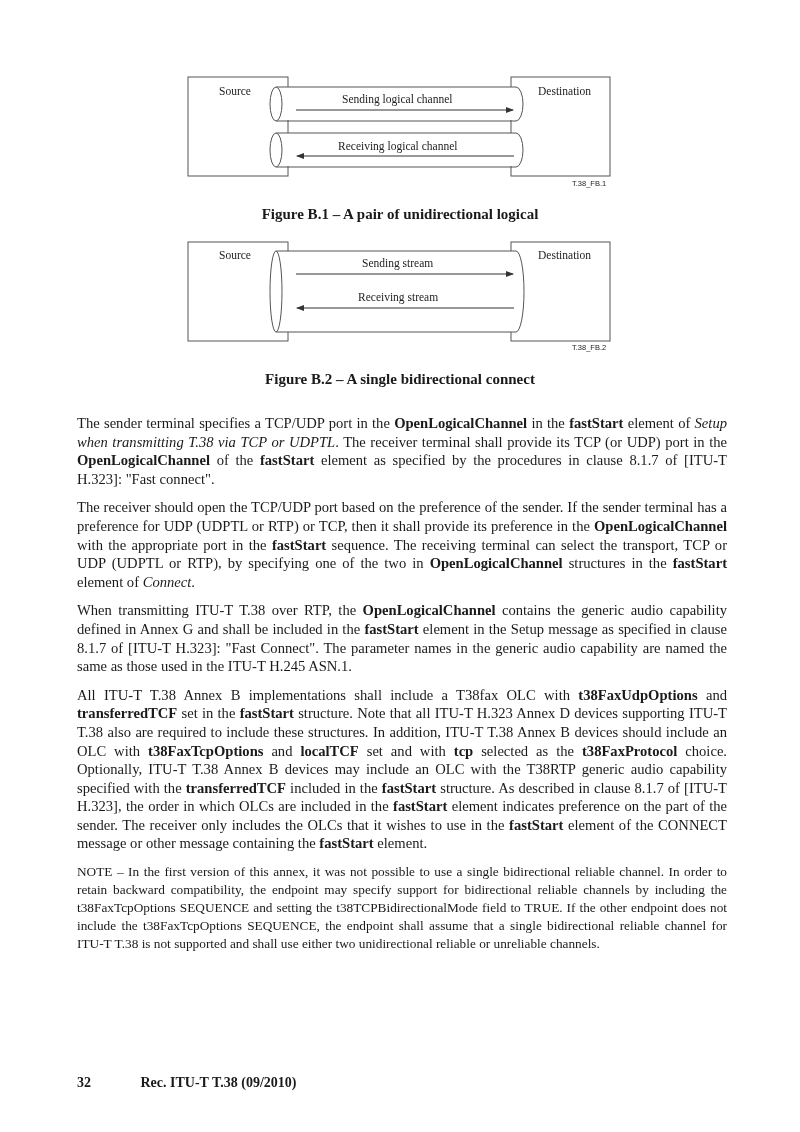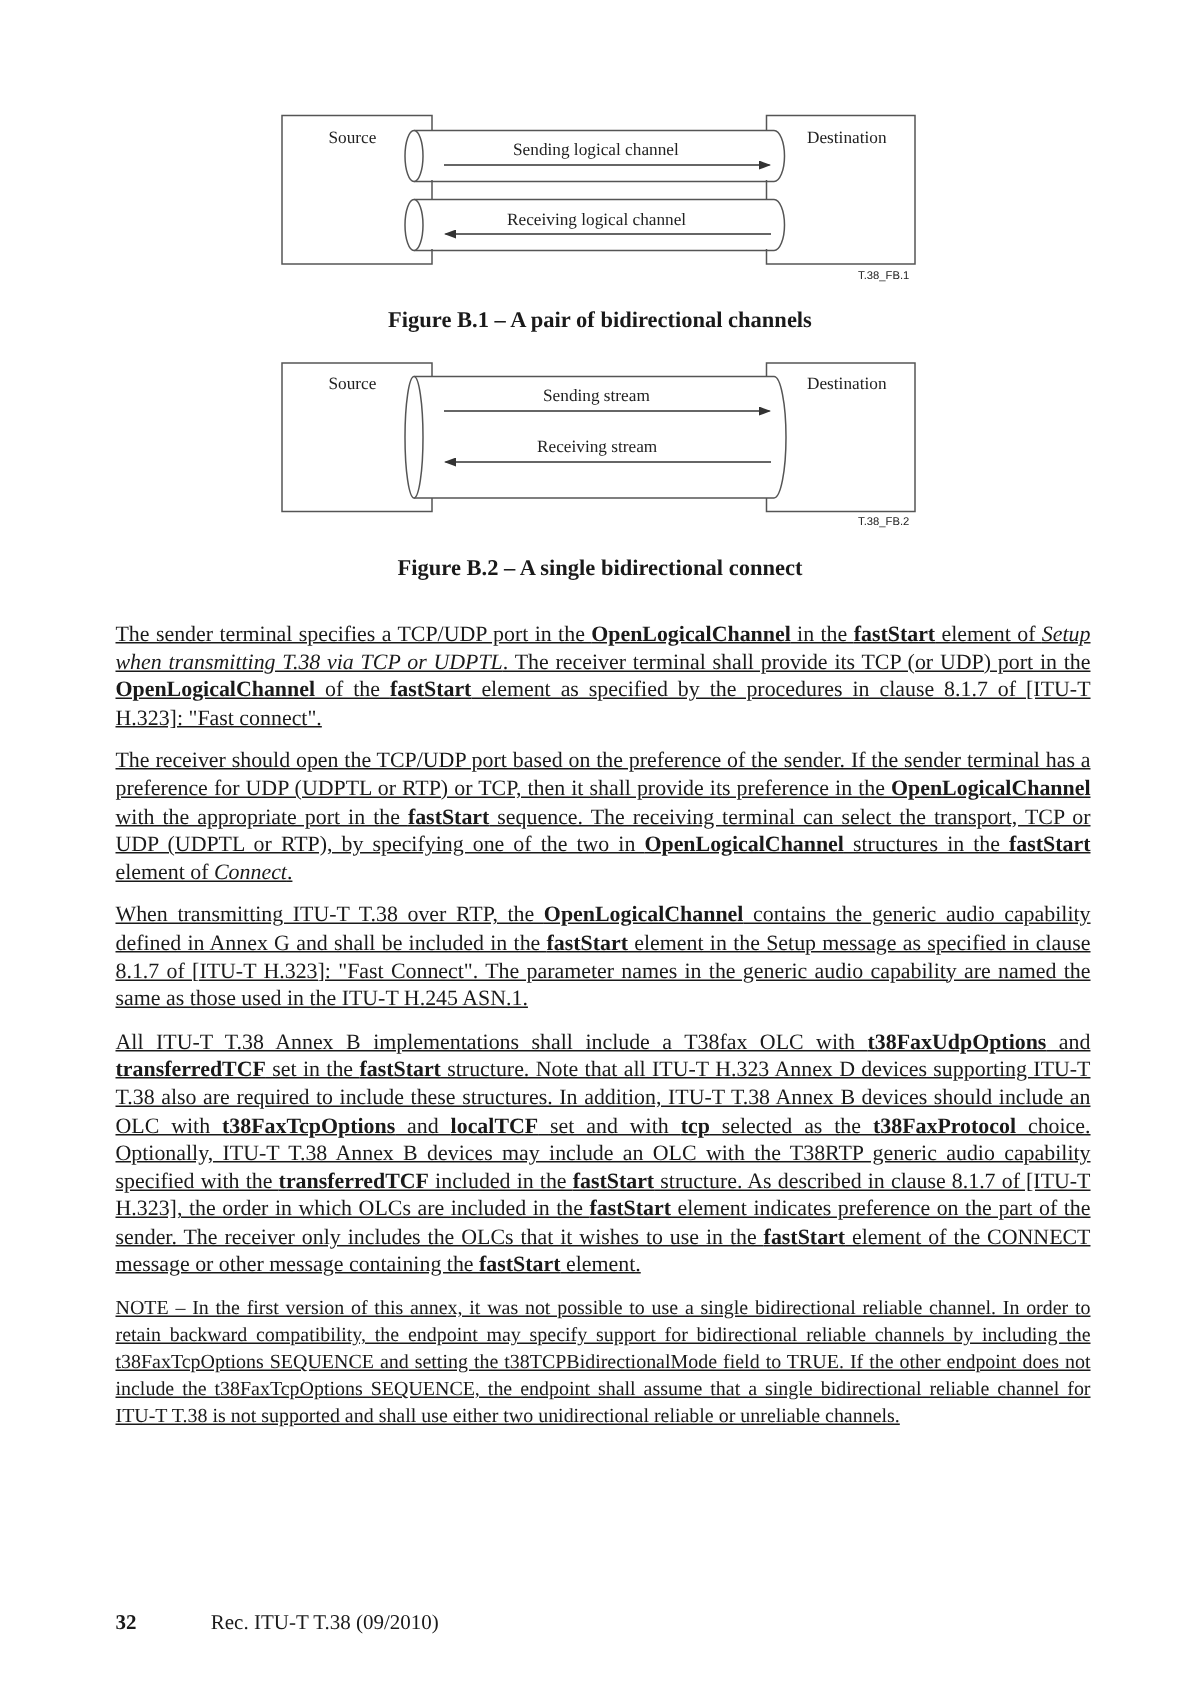--- a/index.html
+++ b/index.html
@@ -4,25 +4,25 @@
 <style>
   html, body { margin: 0; padding: 0; background: #ffffff; }
   body { width: 800px; height: 1132px; position: relative; overflow: hidden;
          font-family: "Liberation Serif", "DejaVu Serif", serif; color: #1a1a1a; }
   .fig { position: absolute; left: 0; width: 666px; }
   .fig svg { position: absolute; left: 0; top: 0; }
   .fig-caption { position: absolute; left: 0; width: 800px; text-align: center;
                  font-weight: bold; font-size: 15px; }
   .body-text { position: absolute; left: 77px; width: 650px; font-size: 14.6px;
                line-height: 18.6px; text-align: justify; }
-  .body-text p { margin: 0 0 10px 0; text-decoration: underline; }
+  .body-text p { margin: 0 0 10px 0; }
   .note { font-size: 13.3px; line-height: 18px; margin-top: 2px; }
   .footer { position: absolute; top: 1075px; left: 77px; font-size: 14px; }
   .footer .pnum { display: inline-block; width: 60px; font-weight: bold; }
-  .footer .rec { font-weight: normal; }
+  .footer .rec { font-weight: bold; }
   svg text { font-family: "Liberation Serif", "DejaVu Serif", serif; fill: #222; }
   svg .code { font-family: "Liberation Sans", "DejaVu Sans", sans-serif; font-size: 7.5px; }
 </style>
 </head>
 <body>
 
 <div class="fig" style="top:0;height:230px;">
   <svg width="800" height="200">
     <defs>
       <marker id="ah" markerWidth="8" markerHeight="6" refX="7" refY="3" orient="auto">
@@ -48,21 +48,21 @@
 
     <line x1="296" y1="110" x2="513" y2="110" stroke="#333" marker-end="url(#ah)"></line>
     <line x1="514" y1="156" x2="297" y2="156" stroke="#333" marker-end="url(#ah)"></line>
 
     <text x="219" y="95" font-size="11.5">Source</text>
     <text x="538" y="95" font-size="11.5">Destination</text>
     <text x="342" y="103" font-size="11.5">Sending logical channel</text>
     <text x="338" y="150" font-size="11.5">Receiving logical channel</text>
     <text x="572" y="186" class="code">T.38_FB.1</text>
   </svg>
-  <div class="fig-caption" style="top:206px;">Figure B.1 – A pair of bidirectional channels</div>
+  <div class="fig-caption" style="top:206px;">Figure B.1 – A pair of unidirectional logical</div>
 </div>
 
 <div class="fig" style="top:0;height:400px;">
   <svg width="800" height="360">
     <defs>
       <marker id="ah2" markerWidth="8" markerHeight="6" refX="7" refY="3" orient="auto">
         <path d="M0,0 L8,3 L0,6 z" fill="#333"></path>
       </marker>
     </defs>
     <rect x="188" y="242" width="100" height="99" fill="#fff" stroke="#555"></rect>

